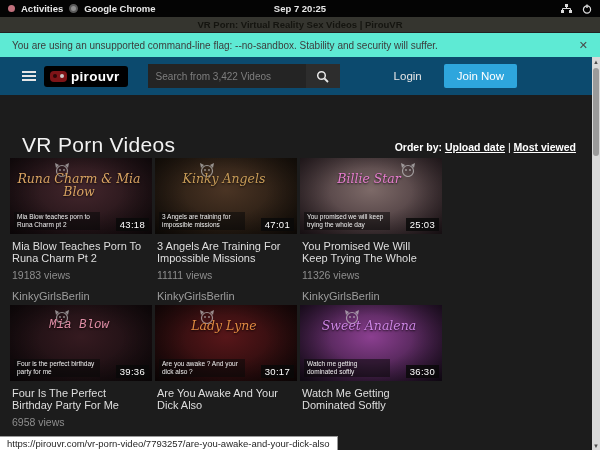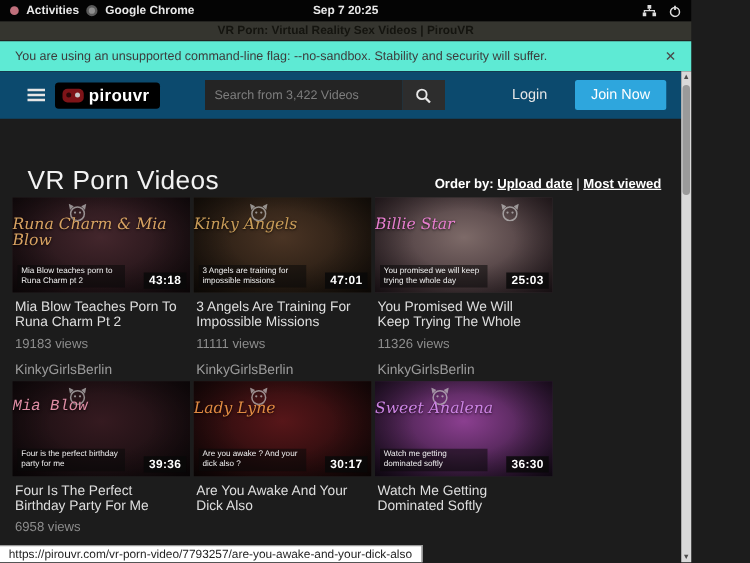--- a/index.html
+++ b/index.html
@@ -1,18 +1,18 @@
 <!DOCTYPE html>
 <html><head>
 <meta charset="utf-8">
 <style>
   * { margin:0; padding:0; box-sizing:border-box; }
   html,body { width:600px; height:450px; overflow:hidden; background:#1c1c1c;
               font-family:"Liberation Sans", sans-serif; }
-  .window { position:relative; width:553px; height:450px; display:flex; flex-direction:column; }
+  .window { position:relative; width:600px; height:450px; display:flex; flex-direction:column; }
 
   
   .topbar { height:17px; background:#040404; color:#e8e8e8; display:flex; align-items:center;
             font-size:9.5px; position:relative; flex:0 0 auto; }
   .topbar .left { display:flex; align-items:center; gap:6px; padding-left:8px; }
   .rec-dot { width:7px; height:7px; border-radius:50%; background:#c0707c; display:inline-block; }
   .tb-label { font-weight:700; }
   .chrome-dot { width:9px; height:9px; border-radius:50%; background:#8f8f8f; border:2px solid #5a5a5a; display:inline-block; }
   .topbar .clock { position:absolute; left:0; right:0; text-align:center; font-weight:700; }
   .topbar .right { margin-left:auto; display:flex; align-items:center; gap:10px; padding-right:8px; }
@@ -33,21 +33,21 @@
 
   
   .siteheader { height:38px; background:#0c4a6e; display:flex; align-items:center; gap:8px; padding:0 10px 0 22px; }
   .hamburger { width:14px; cursor:pointer; }
   .hamburger div { height:2px; background:#e6e6e6; margin:2px 0; }
   .logo { display:flex; align-items:center; gap:4px; background:#000; border-radius:3px; padding:3px 8px 3px 6px; cursor:pointer; }
   .goggle { width:17px; height:11px; background:#7e1418; border-radius:4px; position:relative; }
   .goggle:before { content:""; position:absolute; left:3px; top:3px; width:4px; height:4px; border-radius:50%; background:#2b0607; }
   .goggle:after { content:""; position:absolute; right:3px; top:3px; width:4px; height:4px; border-radius:50%; background:#c9c9c9; }
   .logo-text { color:#fff; font-weight:700; font-size:13.5px; letter-spacing:.3px; }
-  .searchwrap { display:flex; margin-left:28px; }
+  .searchwrap { display:flex; margin-left:12px; }
   .searchwrap input { width:158px; height:24px; background:#242424; border:none; outline:none;
                       color:#b0b0b0; font-size:10px; padding:0 8px; font-family:"Liberation Sans",sans-serif; }
   .searchwrap input::placeholder { color:#7e7e7e; }
   .search-btn { width:34px; height:24px; background:#2d2d2d; border:none; display:flex; align-items:center;
                 justify-content:center; cursor:pointer; }
   .login { color:#e6e6e6; font-size:11.5px; margin-left:46px; cursor:pointer; }
   .join { margin-left:14px; background:#2ea6dd; color:#fff; font-size:11.5px; border:none; border-radius:2px;
           padding:6px 13px; cursor:pointer; font-family:"Liberation Sans",sans-serif; }
 
   
@@ -61,27 +61,27 @@
   .pagehead h1 { font-size:21px; font-weight:400; color:#f2f2f2; letter-spacing:.3px; }
   .orderby { font-size:10.5px; color:#fff; font-weight:700; padding-bottom:4px; }
   .orderby a { color:#fff; text-decoration:underline; cursor:pointer; }
   .orderby .sep { font-weight:400; }
 
   
   .grid { display:flex; flex-wrap:wrap; gap:3px; padding-left:10px; margin-top:1px; width:582px; }
   .card { width:142px; }
   .thumb { position:relative; width:142px; height:76px; overflow:hidden; cursor:pointer; }
   .thumb .vignette { position:absolute; inset:0; background:radial-gradient(ellipse at 50% 45%, rgba(0,0,0,0) 40%, rgba(0,0,0,.55) 100%); }
-  .overlay-title { position:absolute; top:14px; left:0; right:4px; 
+  .overlay-title { position:absolute; top:14px; left:0; right:4px; text-align:center;
                    font-family:"DejaVu Serif", serif; font-style:italic; font-size:12.5px; line-height:13px;
                    text-shadow:0 1px 2px rgba(0,0,0,.8); pointer-events:none; }
   .overlay-sub { position:absolute; bottom:4px; left:4px; max-width:86px; font-size:6.5px; line-height:8px;
                  color:#f0f0f0; background:rgba(10,10,10,.55); padding:1px 3px; pointer-events:none; }
   .duration { position:absolute; bottom:3px; right:3px; background:rgba(8,8,8,.82); color:#fff;
-              font-size:9.5px; font-weight:700; padding:1px 4px; letter-spacing:.3px; }
+              font-size:9.5px; font-weight:400; padding:1px 4px; letter-spacing:.3px; }
   .wm { position:absolute; top:5px; opacity:.65; }
   .wm.left { left:44px; } .wm.right { right:26px; }
   .meta { padding:6px 4px 0 2px; }
   .v-title { font-size:11px; line-height:12px; color:#dedede; height:24px; overflow:hidden; cursor:pointer; }
   .v-views { font-size:10.5px; color:#8d8d8d; margin-top:5px; }
   .v-studio { font-size:11px; color:#9c9c9c; margin-top:9px; cursor:pointer; }
 
   
   .scrollbar { position:absolute; top:57px; right:0; width:8px; bottom:0; background:#d9d9d9; z-index:5; }
   .sb-arrow { position:absolute; left:0; width:8px; height:9px; display:flex; align-items:center; justify-content:center;

